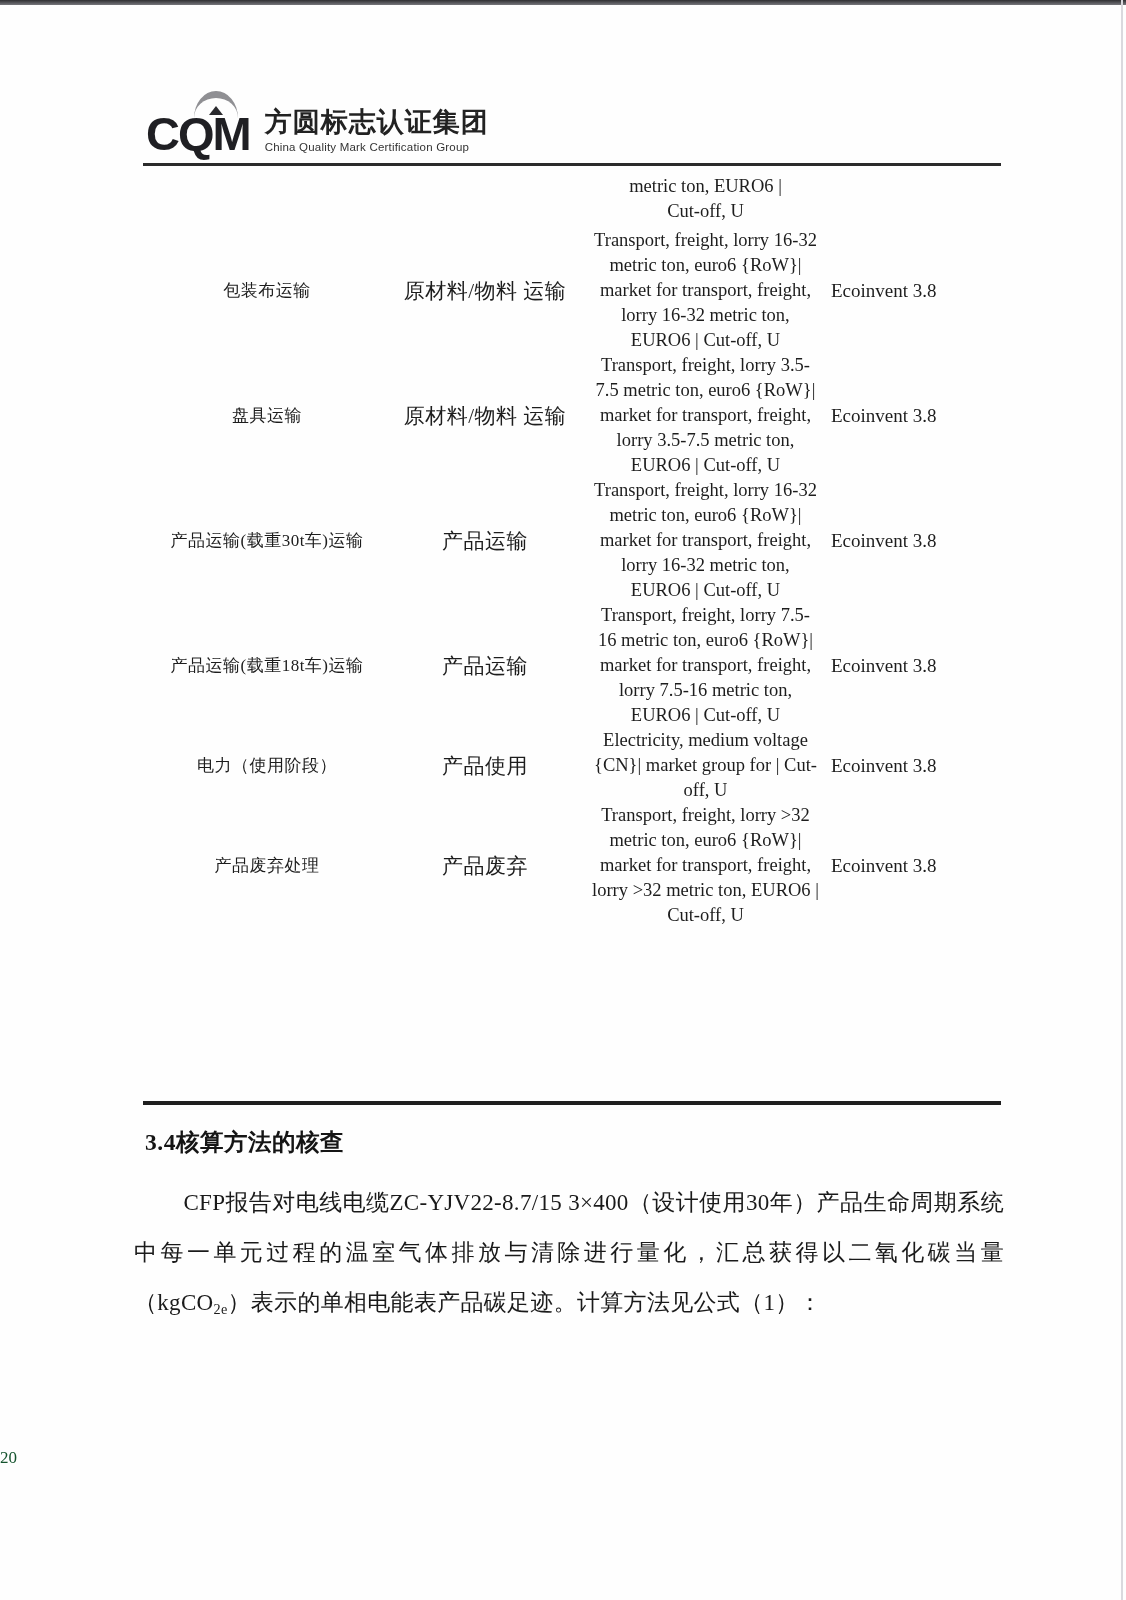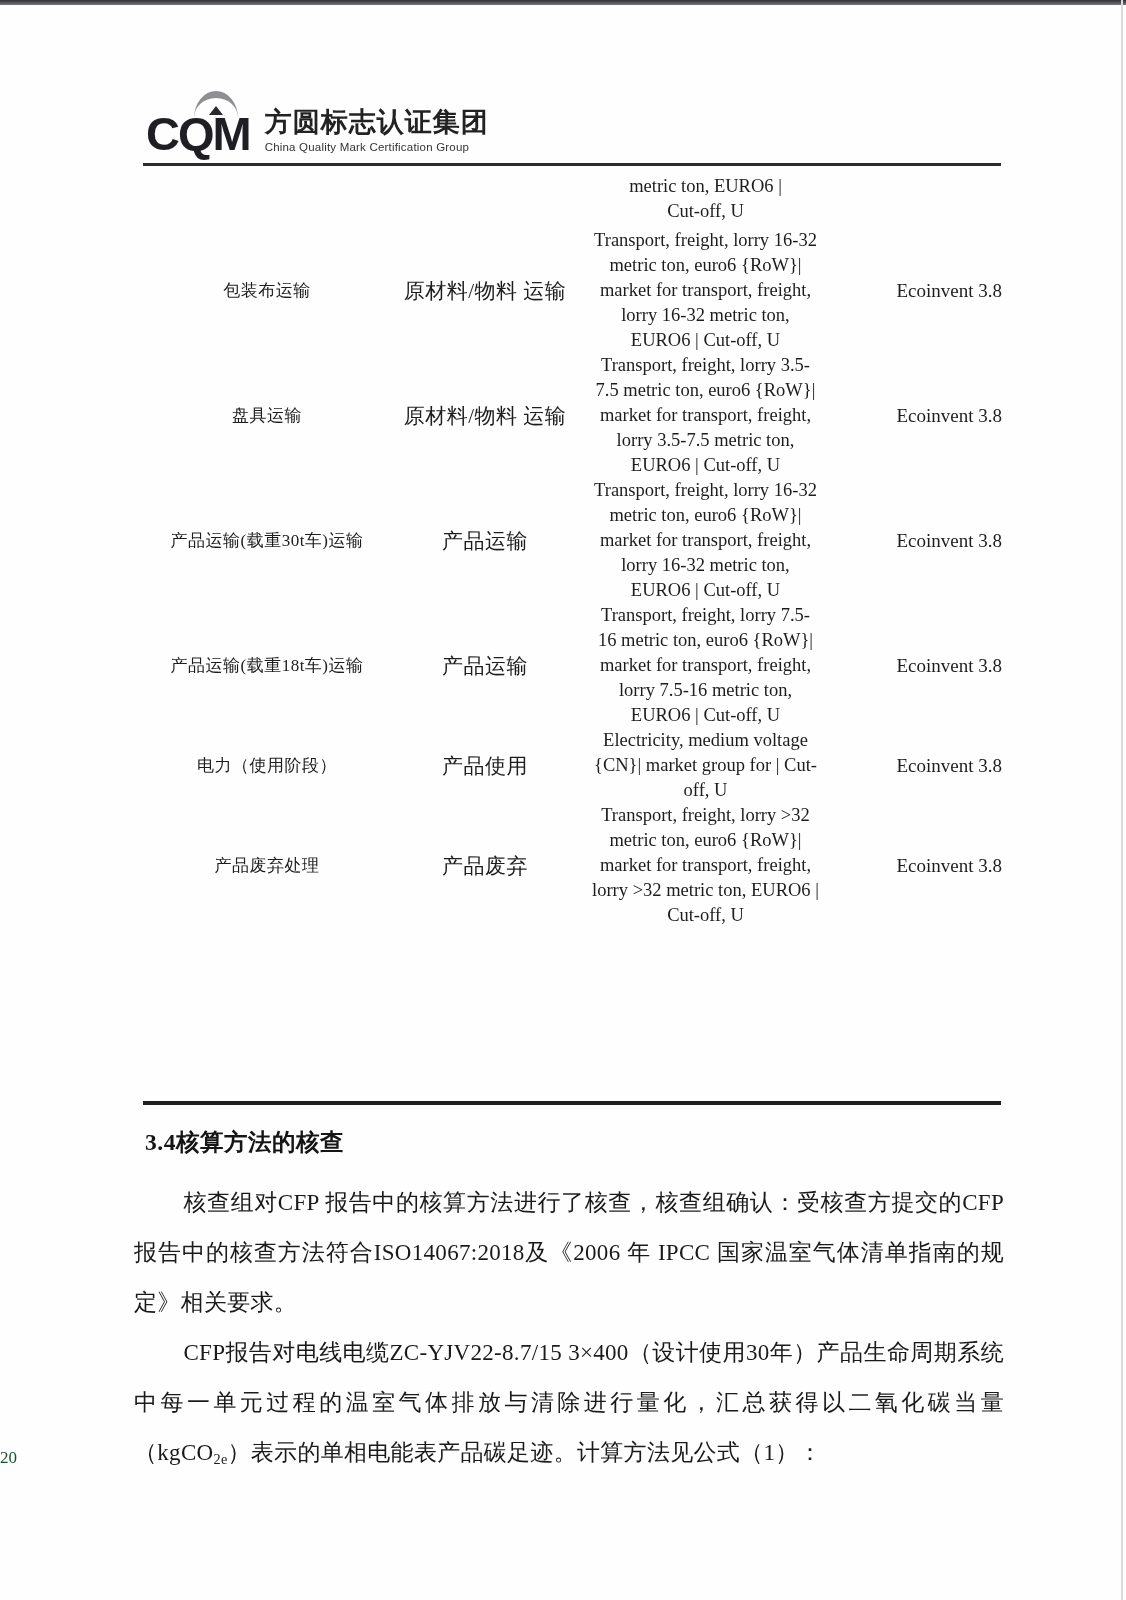--- a/index.html
+++ b/index.html
@@ -50,21 +50,21 @@
   .header-rule{
     position:absolute;left:143px;top:163px;width:858px;height:3px;background:#2b2b2b;
   }
   
   .lca-table{position:absolute;left:144px;top:174px;width:858px;}
   .t-row{display:flex;align-items:center;}
   .cell{box-sizing:border-box;}
   .c1{width:246px;text-align:center;font-size:17px;letter-spacing:.5px;}
   .c2{width:190px;text-align:center;font-size:21px;letter-spacing:.5px;}
   .c3{width:251px;text-align:center;font-size:18.5px;line-height:25px;padding:0 12px;}
-  .c4{width:171px;text-align:right;font-size:19px;}
+  .c4{width:171px;text-align:left;font-size:19px;}
   .t-row.continuation{margin-bottom:4px;}
   .t-row.continuation .c3{white-space:pre-line;}
   .table-bottom-rule{
     position:absolute;left:143px;top:1101px;width:858px;height:4px;background:#1f1f1f;
   }
   
   .section-block{position:absolute;left:134px;top:1126px;width:870px;}
   .section-heading{
     font-size:23.5px;font-weight:700;margin:0 0 20px 11px;color:#151515;
     letter-spacing:.5px;
@@ -155,20 +155,19 @@
         <div class="cell c3">Transport, freight, lorry &gt;32 metric ton, euro6 {RoW}| market for transport, freight, lorry &gt;32 metric ton, EURO6 | Cut-off, U</div>
         <div class="cell c4">Ecoinvent 3.8</div>
       </div>
 
     </div>
 
     <div class="table-bottom-rule"></div>
 
     <section class="section-block">
       <h2 class="section-heading">3.4核算方法的核查</h2>
-      <p class="body-para">核查组对CFP 报告中的核算方法进行了核查，核查组确认：受核查方提交的CFP 报告中的核查方法符合ISO14067:2018及《2006 年 IPCC 国家温室气体清单指南的规定》相关要求。</p>
       <p class="body-para"><span>CFP报告对电线电缆ZC-YJV22-8.7/15 3×400（设计使用30年）产品生命周期系统中每一单元过程的温室气体排放与清除进行量化，汇总获得以二氧化碳当量（kgCO</span><span class="subscript">2e</span><span>）表示的单相电能表产品碳足迹。计算方法见公式（1）：</span></p>
     </section>
 
     <div class="page-number">20</div>
 
   </main>
 </div>
 
 </body></html>

